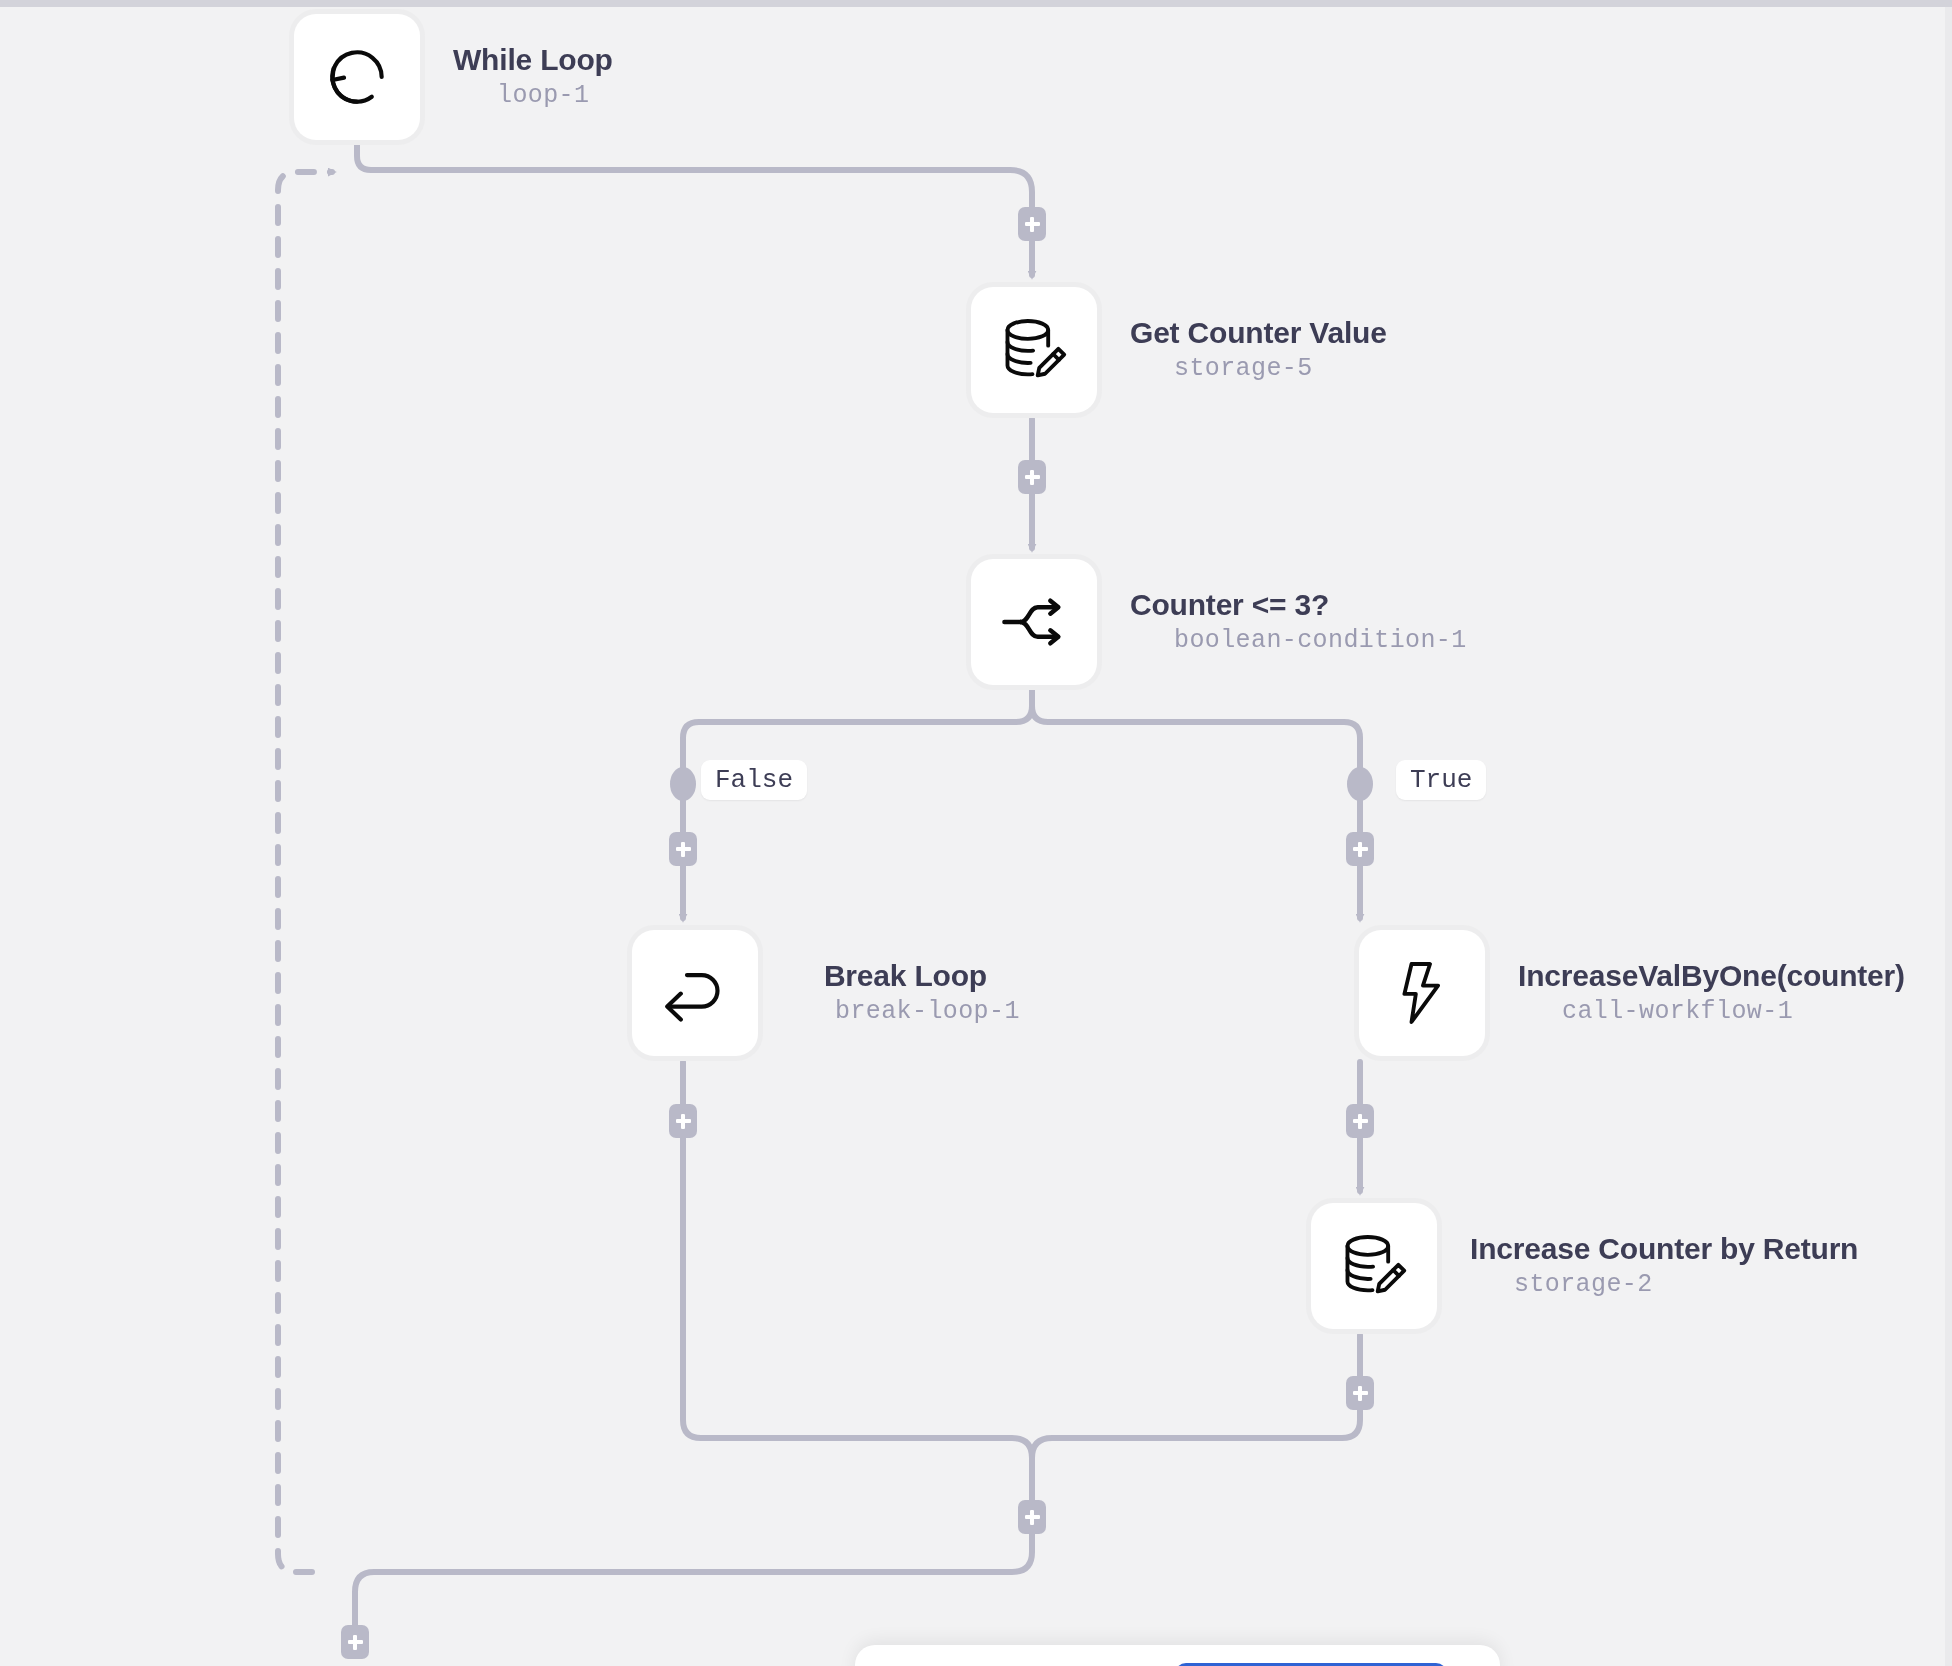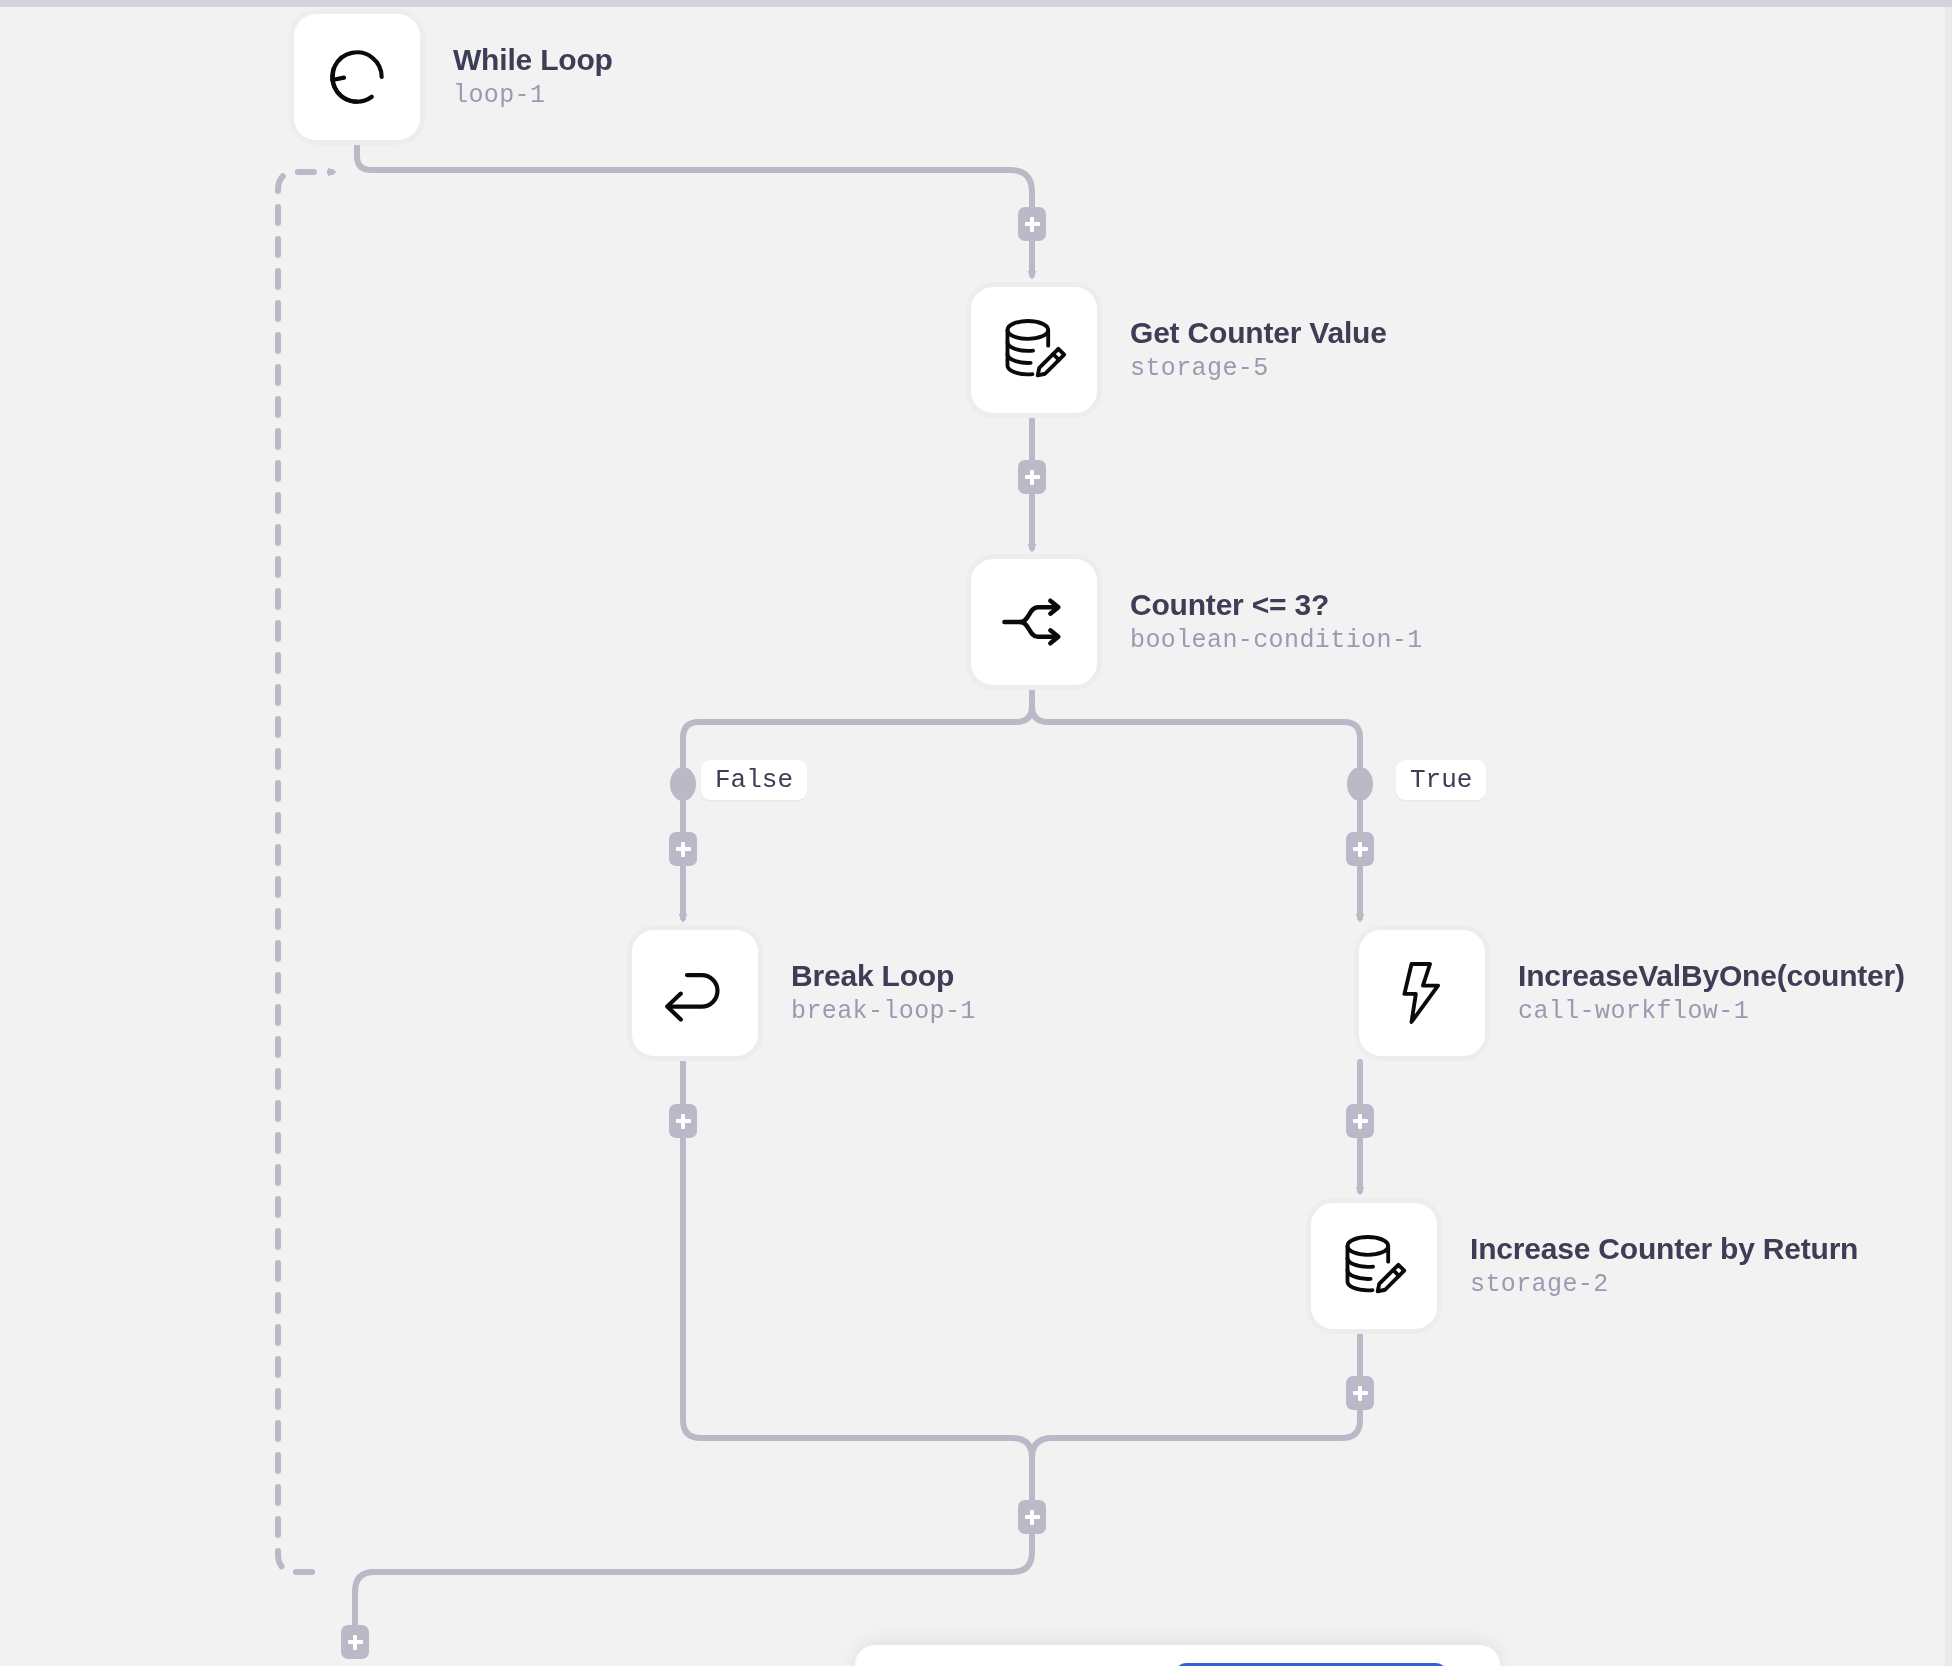--- a/index.html
+++ b/index.html
@@ -83,20 +83,21 @@
     letter-spacing: -0.2px;
     line-height: 1.15;
   }
   .node-id {
     font-family: "Liberation Mono", monospace;
     font-size: 25px;
     font-weight: 400;
     color: #9a9ab0;
     letter-spacing: 0.4px;
     line-height: 1.15;
+    margin-left: 44px;
   }
 
   
   .plus-btn {
     position: absolute;
     width: 28px;
     height: 34px;
     background: #b9b9c8;
     border-radius: 7px;
     display: flex;
@@ -260,21 +261,21 @@
           <path d="M17.3 14.7 L19.9 16.8 L17.3 18.9"></path>
         </svg>
       </span>
     </div>
     <div class="node-text">
       <div class="node-title">Counter &lt;= 3?</div>
       <div class="node-id">boolean-condition-1</div>
     </div>
   </div>
 
-  <div class="node" style="left:632px; top:930px;">
+  <div class="node" style="left:632px; top:930px;text-align:center;">
     <div class="node-card">
       <span>
         <svg width="74" height="74" viewBox="0 0 24 24" fill="none" stroke="#0a0a0a" stroke-width="1.35" stroke-linecap="round" stroke-linejoin="round">
           <path d="M3.2 16.4 H14.2 a5.1 5.1 0 0 0 0-10.2 H9.4"></path>
           <path d="M7.4 12.2 L3.0 16.4 L7.4 20.6"></path>
         </svg>
       </span>
     </div>
     <div class="node-text">
       <div class="node-title">Break Loop</div>

